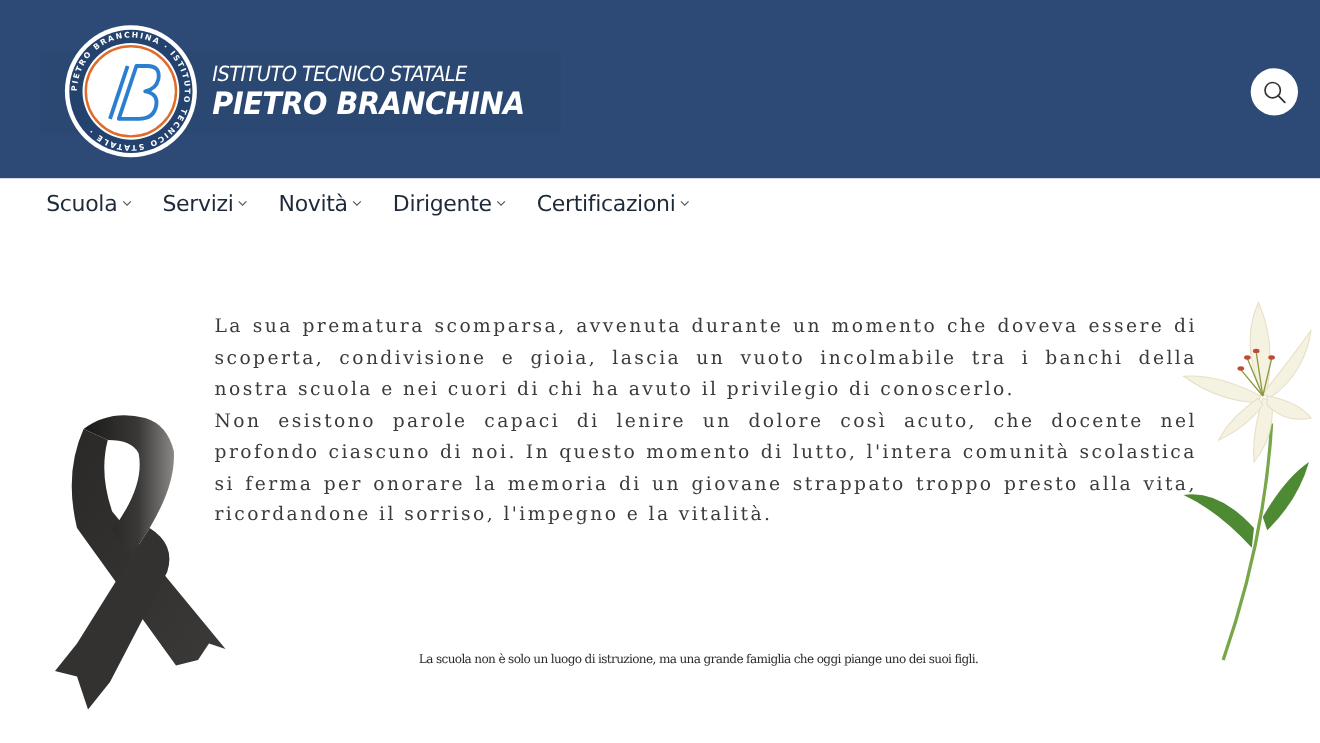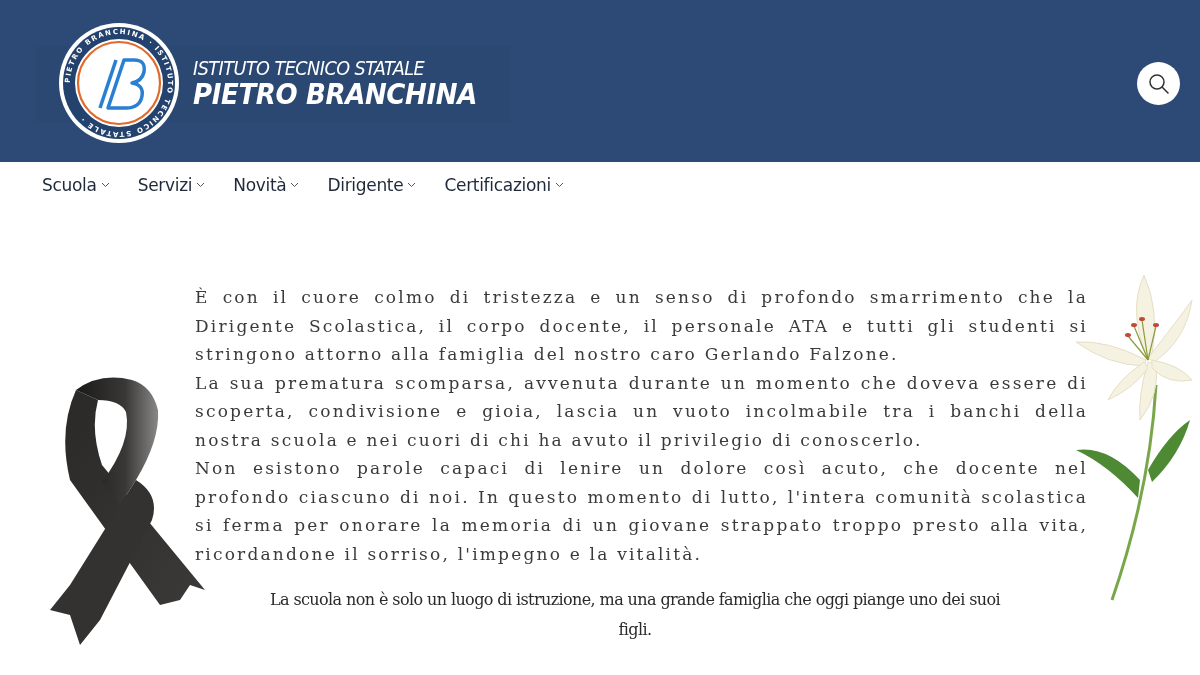--- a/index.html
+++ b/index.html
@@ -33,37 +33,37 @@
     border-radius: 50%; background: #ffffff; display: flex; align-items: center; justify-content: center;
     cursor: pointer;
   }
 
   .nav {
     position: absolute; left: 0; top: 162px; width: 1200px; height: 46px;
     display: flex; align-items: center; padding-left: 42px;
   }
   .nav-item {
     display: flex; align-items: center; margin-right: 28px; cursor: pointer;
-    font-family: "DejaVu Sans", sans-serif; font-size: 17px; color: #1e2a3a;
+    font-family: "DejaVu Sans", sans-serif; font-size: 20px; color: #1e2a3a;
     letter-spacing: -0.3px;
   }
   .nav-item .chev { margin-left: 4px; display: inline-flex; }
 
   .ribbon { position: absolute; left: 40px; top: 370px; width: 170px; height: 280px; }
   .lily { position: absolute; left: 1068px; top: 270px; width: 125px; height: 345px; }
 
   .message {
     position: absolute; left: 195px; top: 283px; width: 893px;
     font-family: "DejaVu Serif", serif; font-size: 17px; line-height: 28.5px;
     color: #3a3a3a; letter-spacing: 2.2px; text-align: justify; text-align-last: left;
   }
   .message p { margin: 0; }
   .closing {
     position: absolute; left: 255px; top: 585px; width: 760px;
-    font-family: "DejaVu Serif", serif; font-size: 16px; line-height: 30px;
+    font-family: "DejaVu Serif", serif; font-size: 11px; line-height: 30px;
     color: #2a2a2a; text-align: center; letter-spacing: -0.6px;
   }
 </style>
 </head>
 <body>
 
 <div class="header">
   <div class="brand"></div>
 
   <svg class="logo" viewBox="0 0 122 122">
@@ -179,18 +179,17 @@
   </g>
   <g fill="#c04a3a">
     <ellipse cx="66" cy="55" rx="3" ry="2"></ellipse>
     <ellipse cx="74" cy="49" rx="3" ry="2"></ellipse>
     <ellipse cx="88" cy="55" rx="3" ry="2"></ellipse>
     <ellipse cx="60" cy="65" rx="3" ry="2"></ellipse>
   </g>
 </svg>
 
 <div class="message">
-  <p>È con il cuore colmo di tristezza e un senso di profondo smarrimento che la Dirigente Scolastica, il corpo docente, il personale ATA e tutti gli studenti si stringono attorno alla famiglia del nostro caro Gerlando Falzone.</p>
   <p>La sua prematura scomparsa, avvenuta durante un momento che doveva essere di scoperta, condivisione e gioia, lascia un vuoto incolmabile tra i banchi della nostra scuola e nei cuori di chi ha avuto il privilegio di conoscerlo.</p>
   <p>Non esistono parole capaci di lenire un dolore così acuto, che docente nel profondo ciascuno di noi. In questo momento di lutto, l'intera comunità scolastica si ferma per onorare la memoria di un giovane strappato troppo presto alla vita, ricordandone il sorriso, l'impegno e la vitalità.</p>
 </div>
 
 <div class="closing">La scuola non è solo un luogo di istruzione, ma una grande famiglia che oggi piange uno dei suoi figli.</div>
 
 </body></html>

